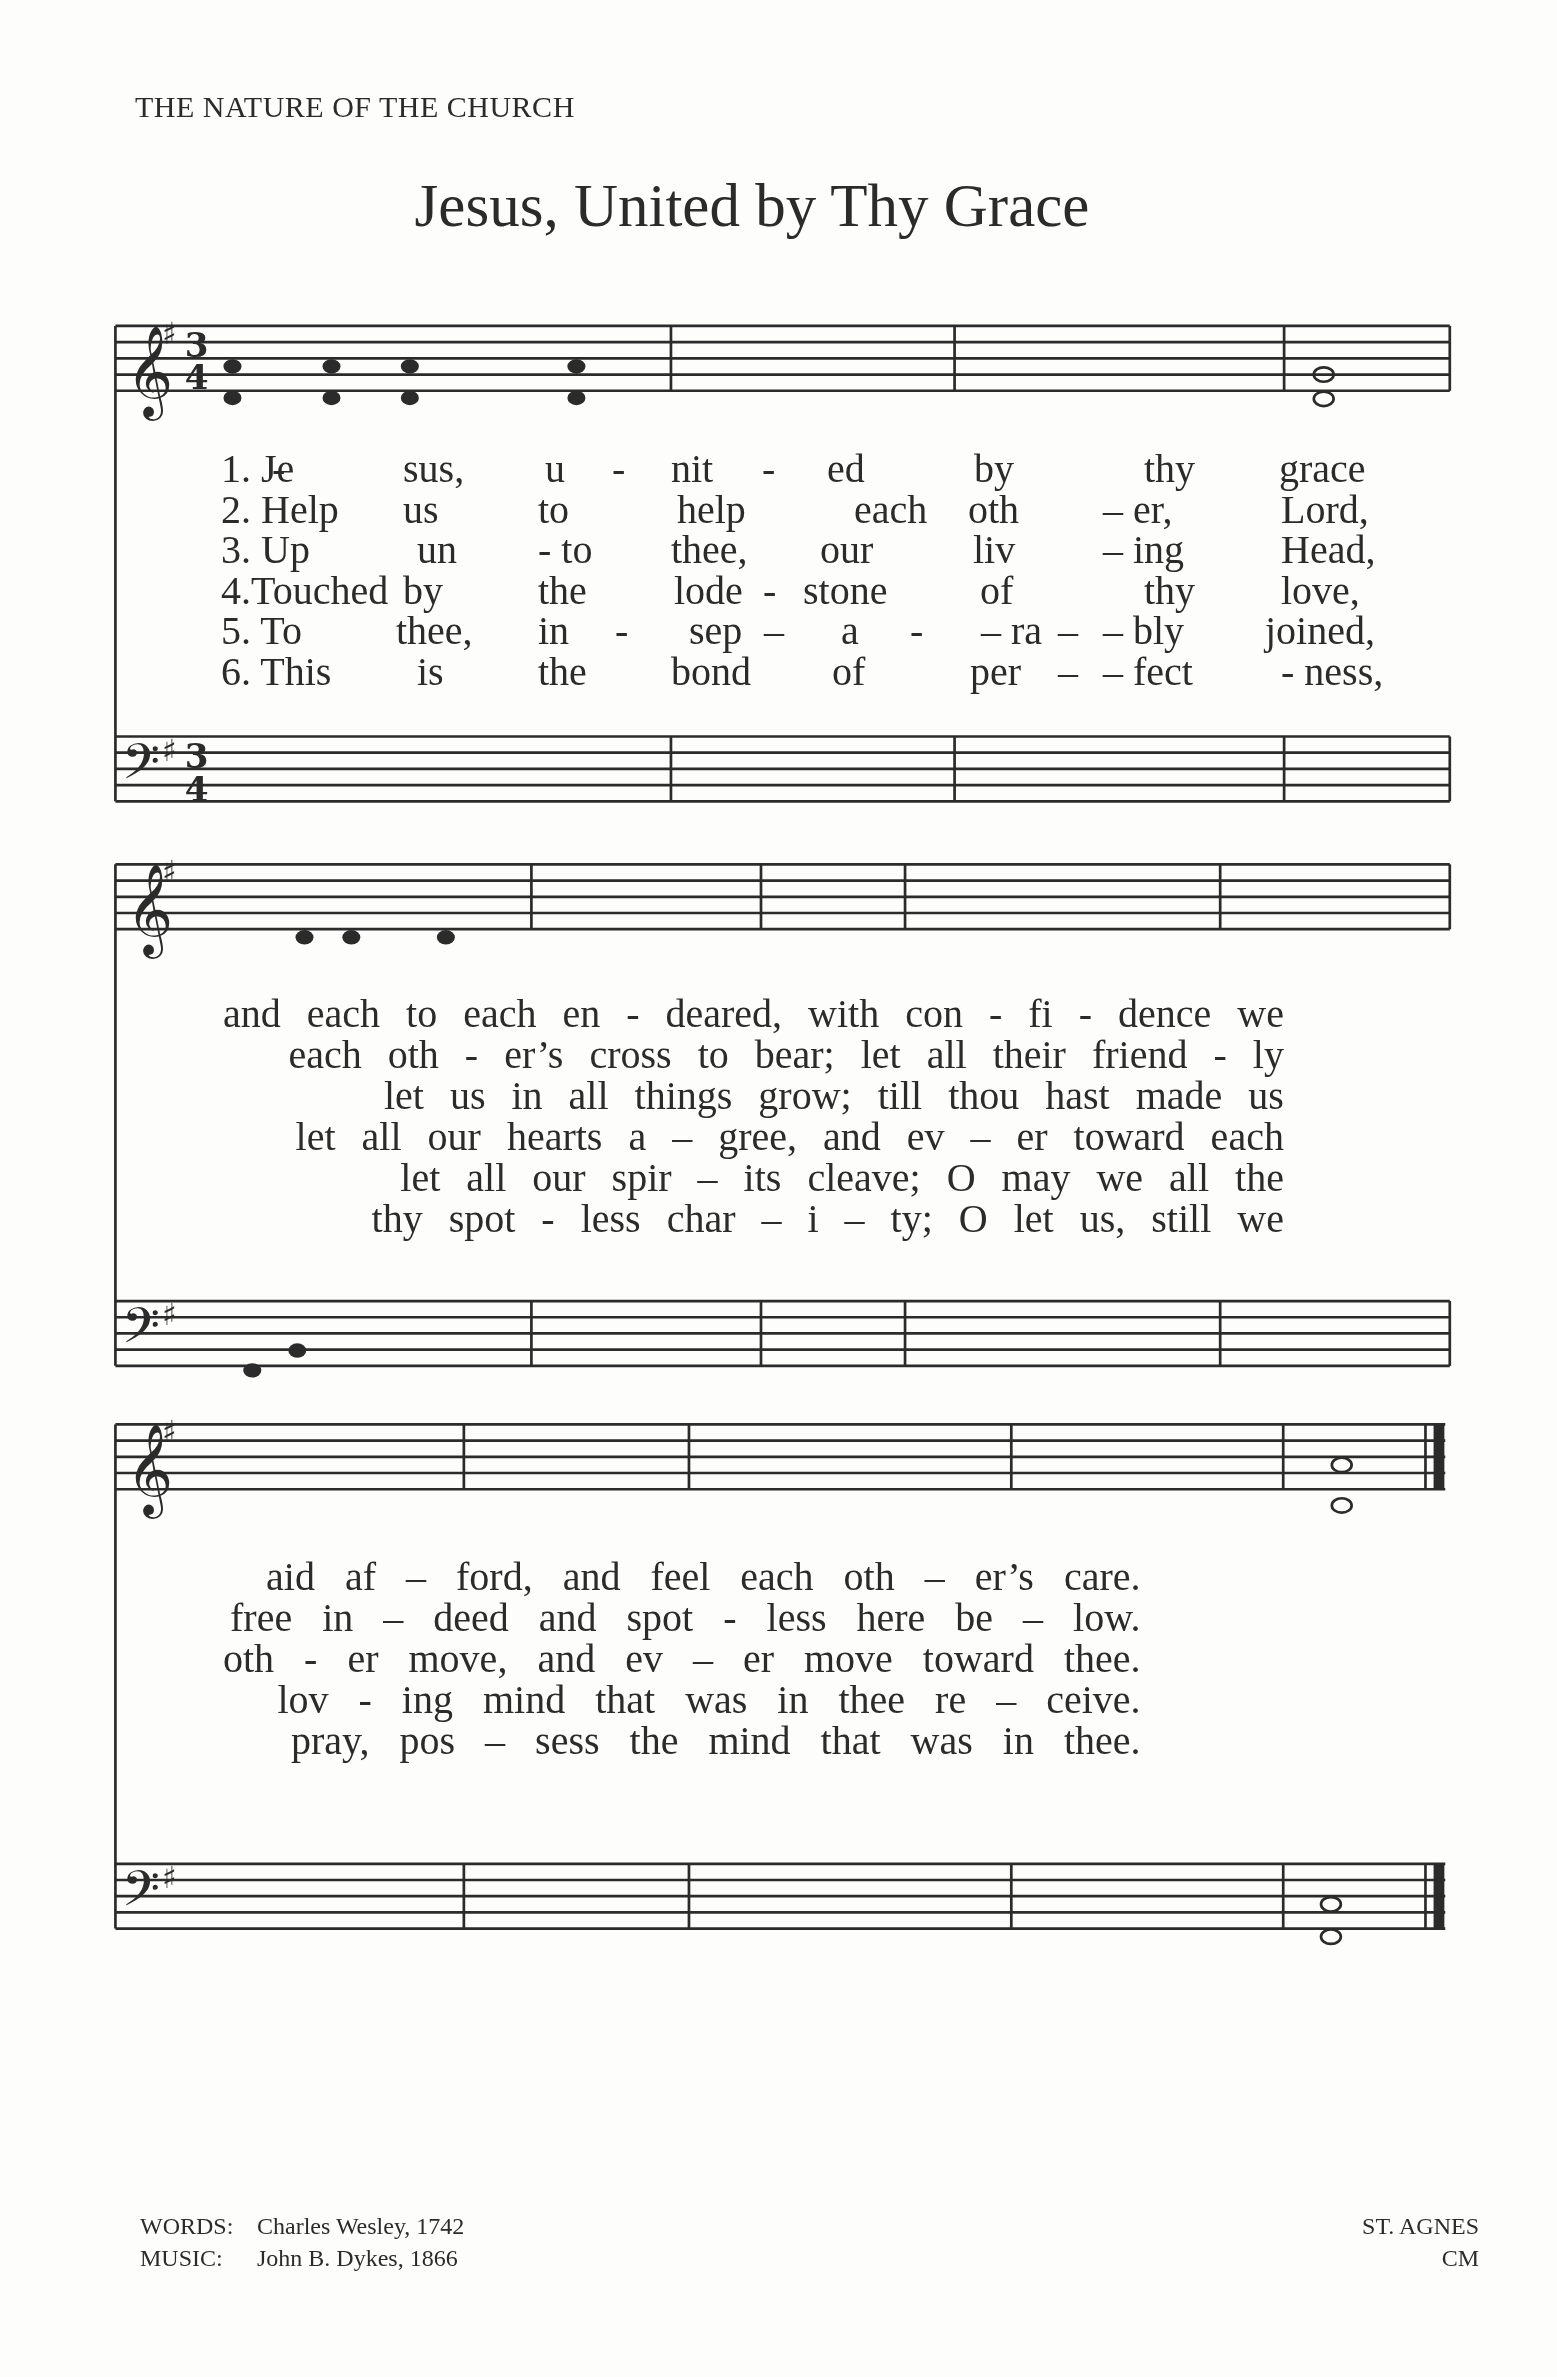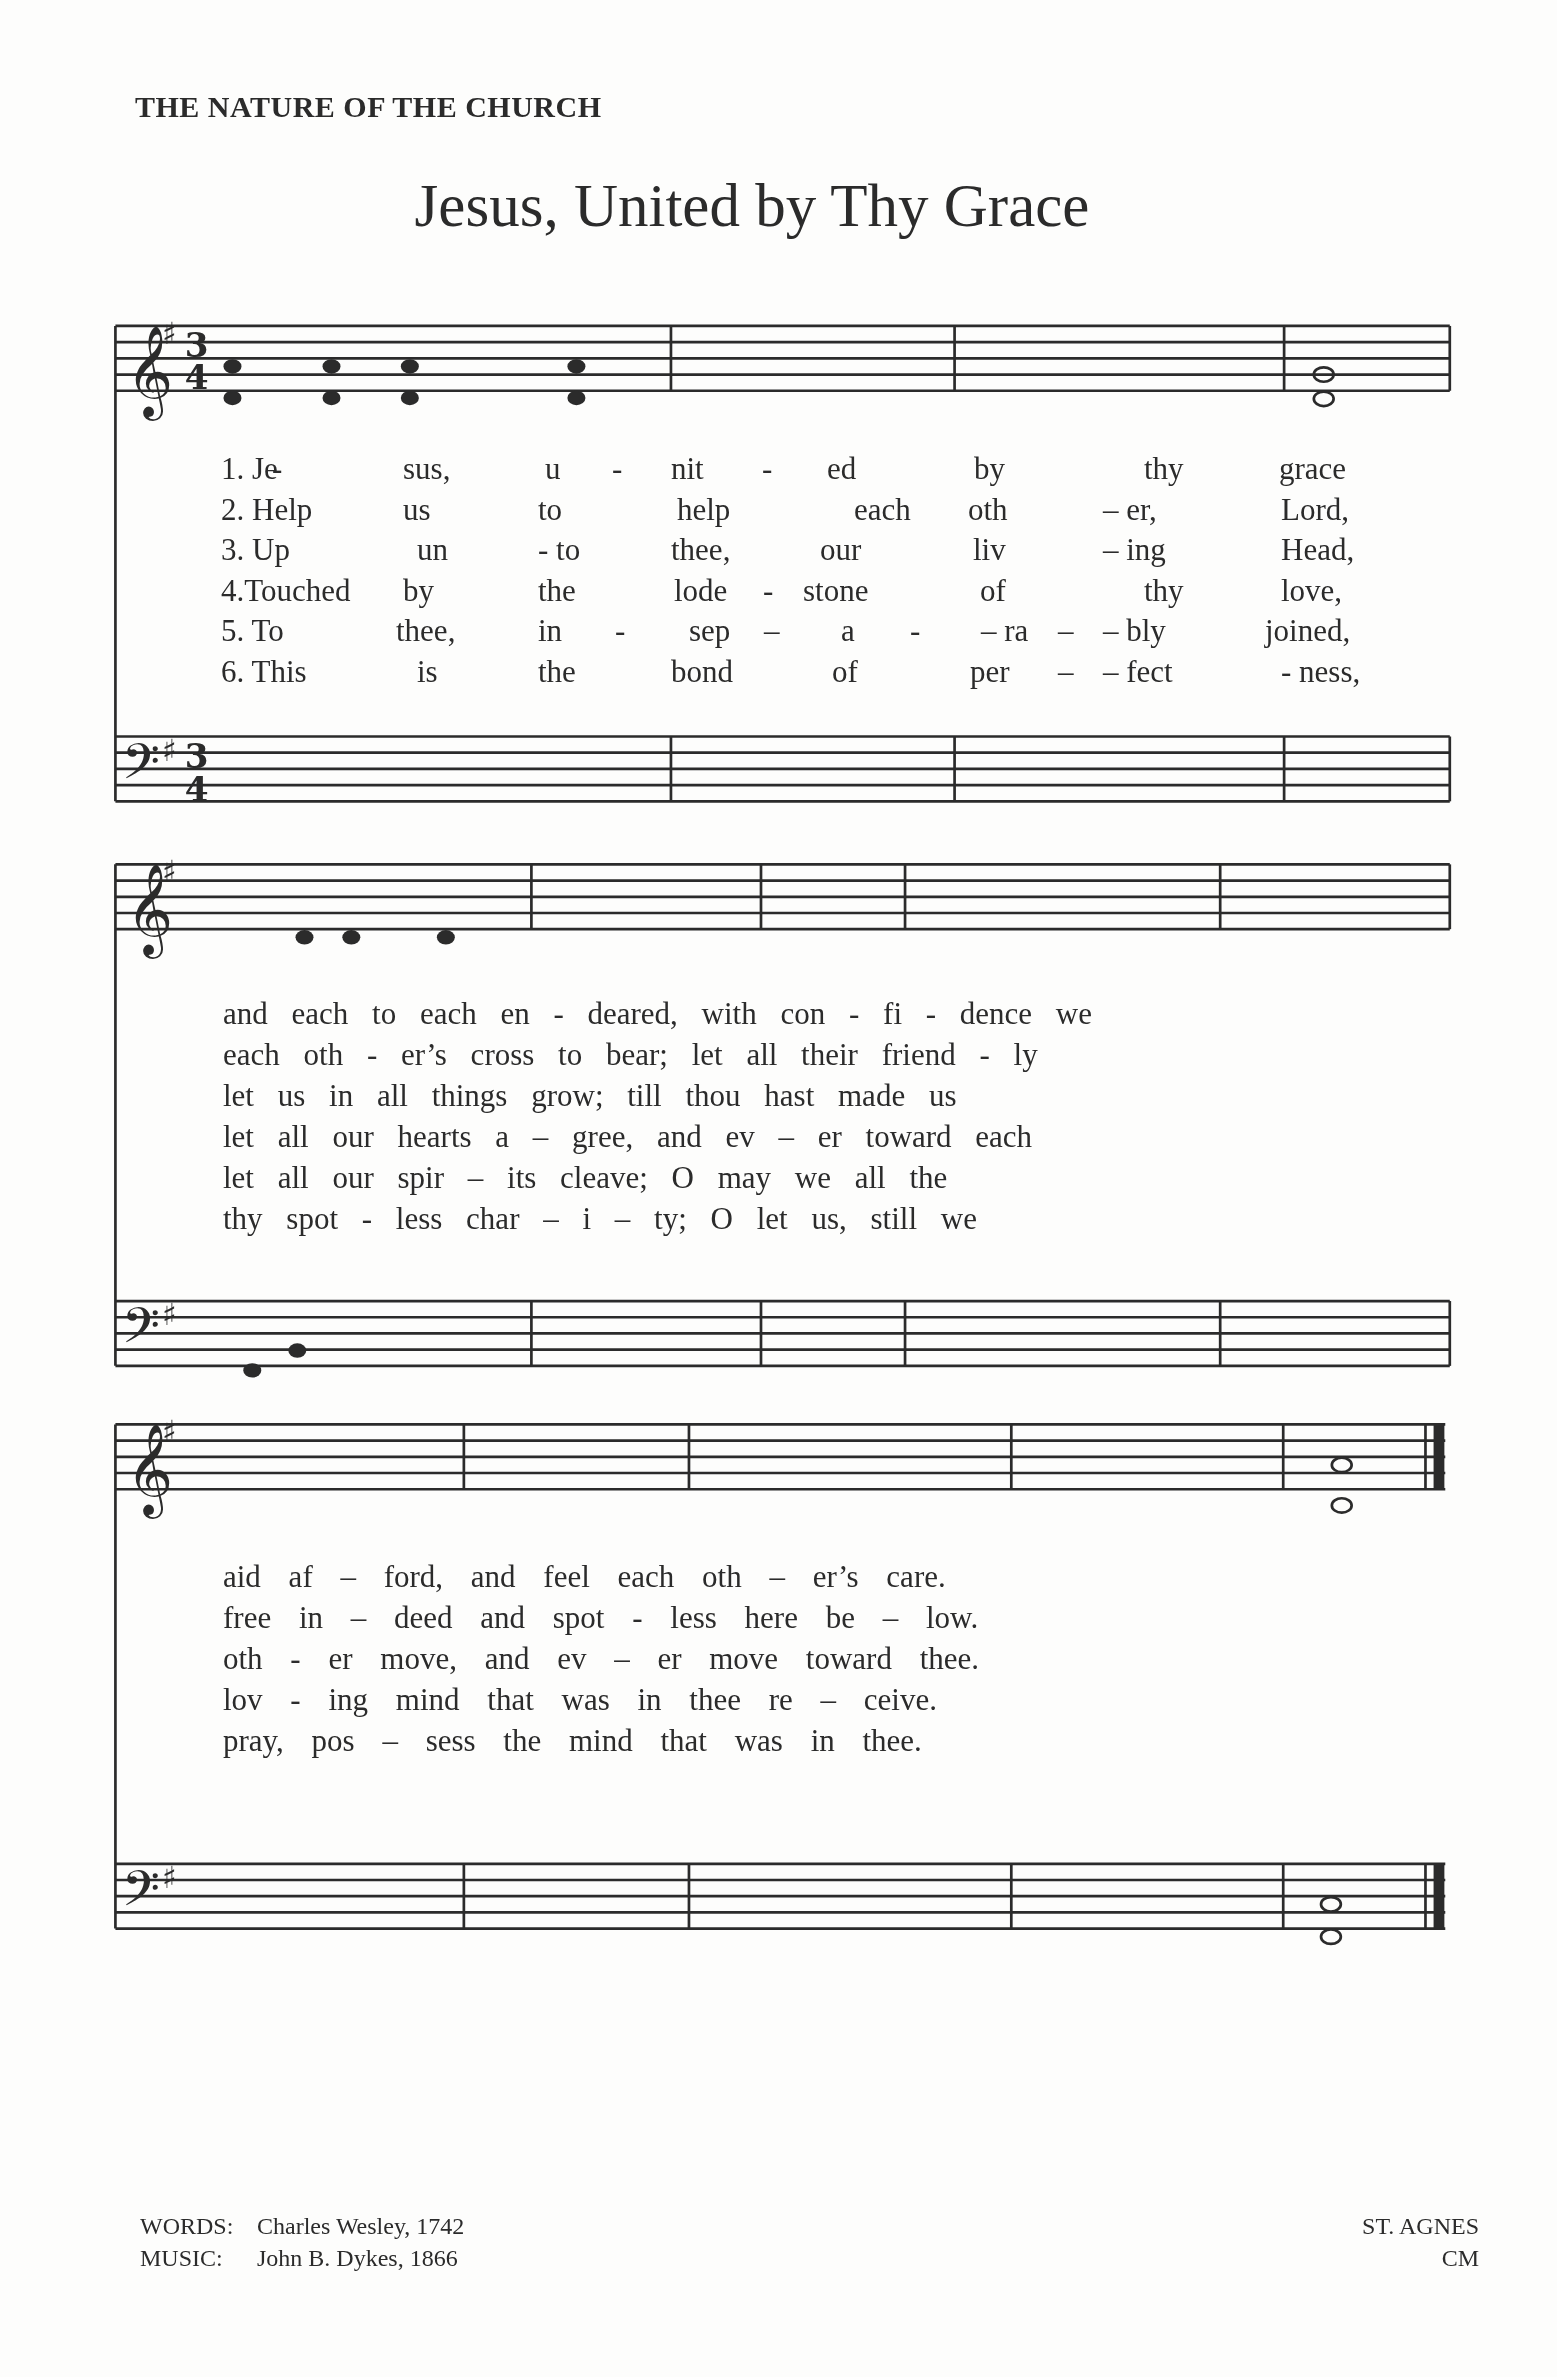--- a/index.html
+++ b/index.html
@@ -1,21 +1,21 @@
 <!DOCTYPE html>
 <html style="font-size:14.4px"><head>
 <meta charset="utf-8">
 <style>
   html, body { margin: 0; padding: 0; background: #fdfdfc; }
   body { width: 1558px; height: 2377px; position: relative; overflow: hidden;
          font-family: "Liberation Serif", "DejaVu Serif", serif; color: #2b2b2b; }
-  .section-label { position: absolute; left: 135px; top: 90px; font-size: 30px; letter-spacing: 0.5px; font-weight: bold; }
+  .section-label { position: absolute; left: 135px; top: 90px; font-size: 30px; letter-spacing: 0.5px; }
   .title { position: absolute; left: 0; width: 1504px; top: 171px; text-align: center; font-size: 61px; }
   .score { position: absolute; left: 0; top: 0; width: 1558px; height: 2377px; }
-  .lyrics { position: absolute; font-size: 31px; line-height: 41px; }
+  .lyrics { position: absolute; font-size: 40px; line-height: 41px; text-align: right; }
   .footer-left { position: absolute; left: 140px; top: 2211px; font-size: 24px; line-height: 31.5px; }
   .footer-right { position: absolute; right: 79px; top: 2211px; font-size: 24px; line-height: 31.5px; text-align: right; }
   .footer-left span.k { display: inline-block; width: 117px; }
 </style>
 </head>
 <body>
 
 <div class="section-label">THE NATURE OF THE CHURCH</div>
 <div class="title">Jesus, United by Thy Grace</div>
 

